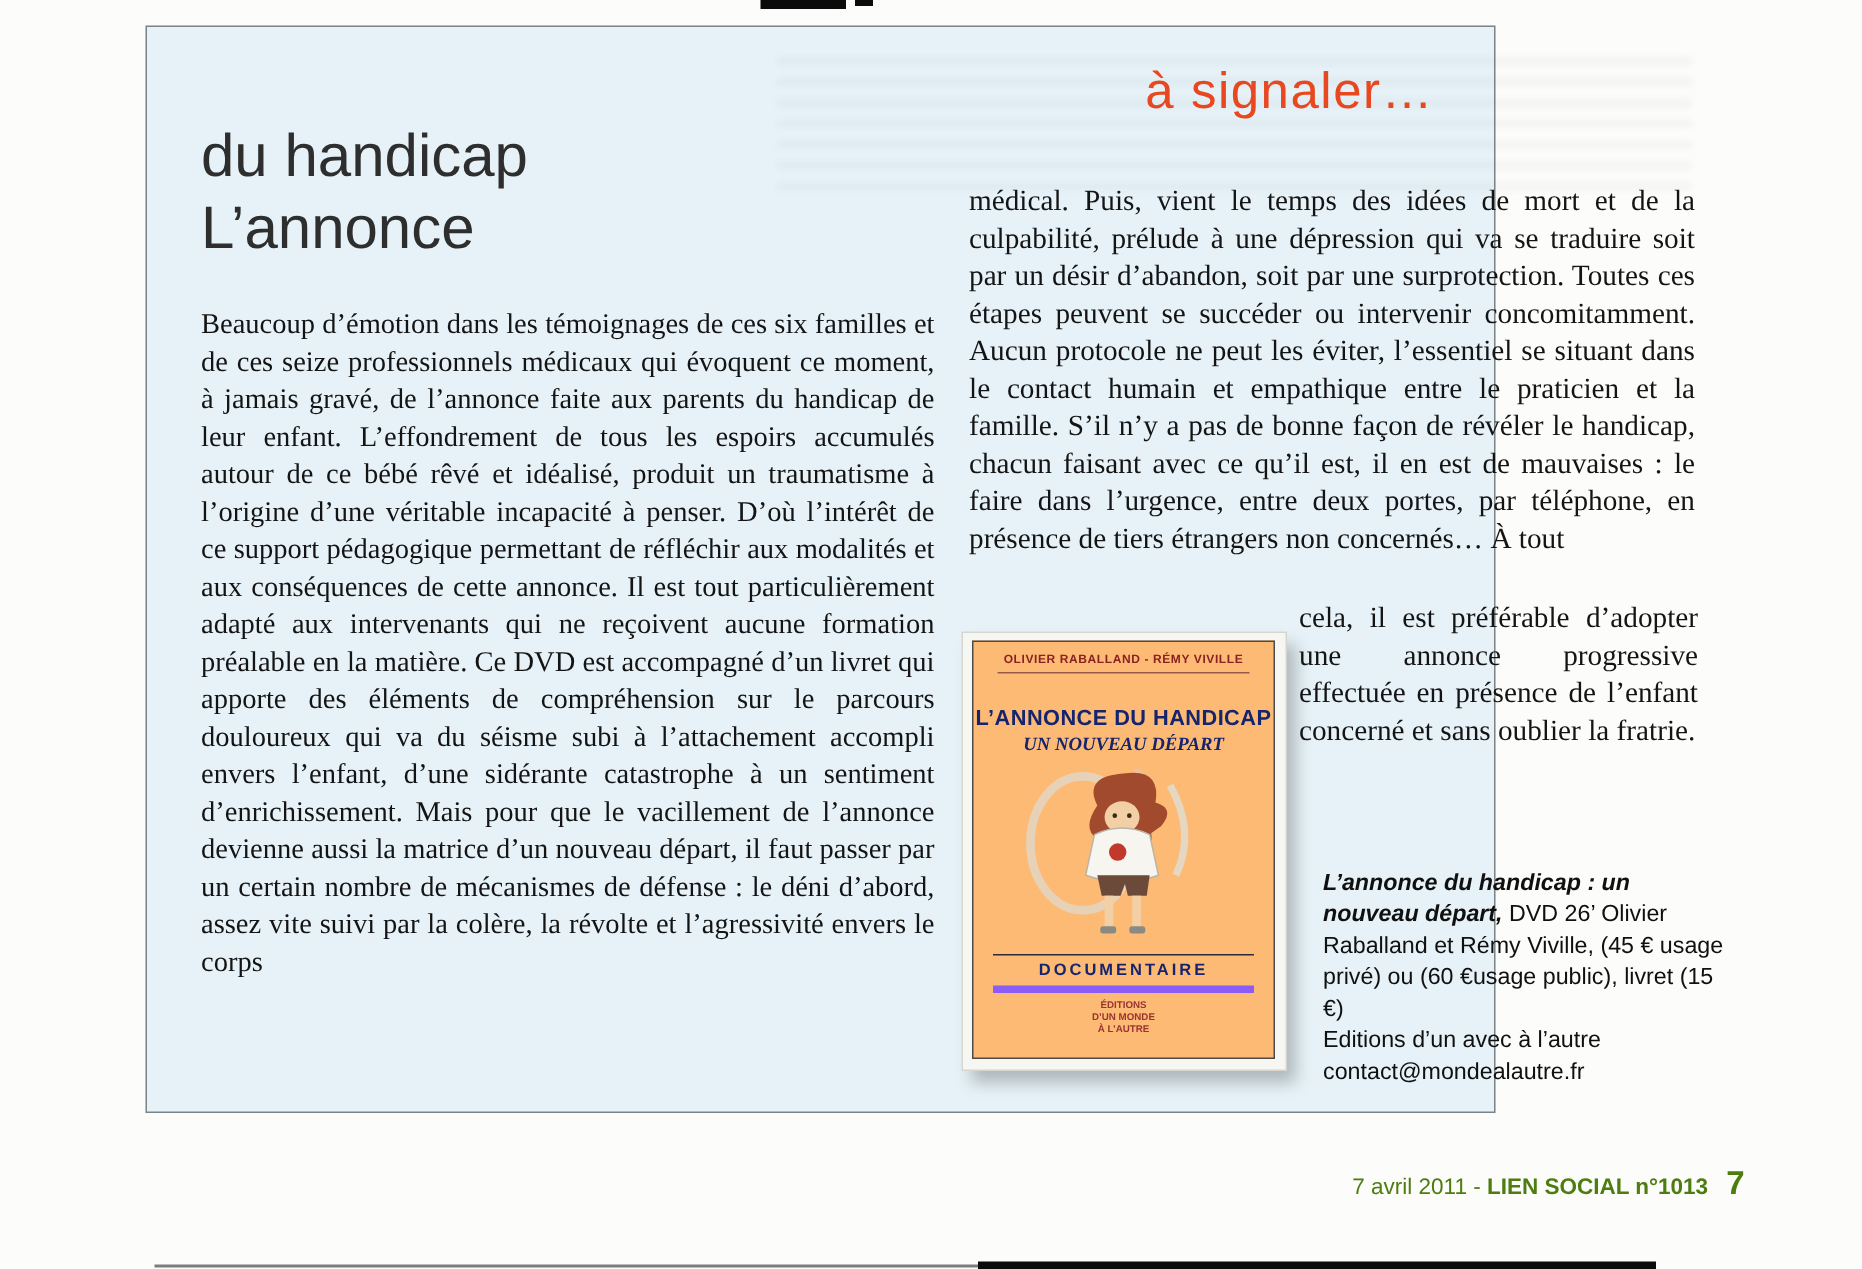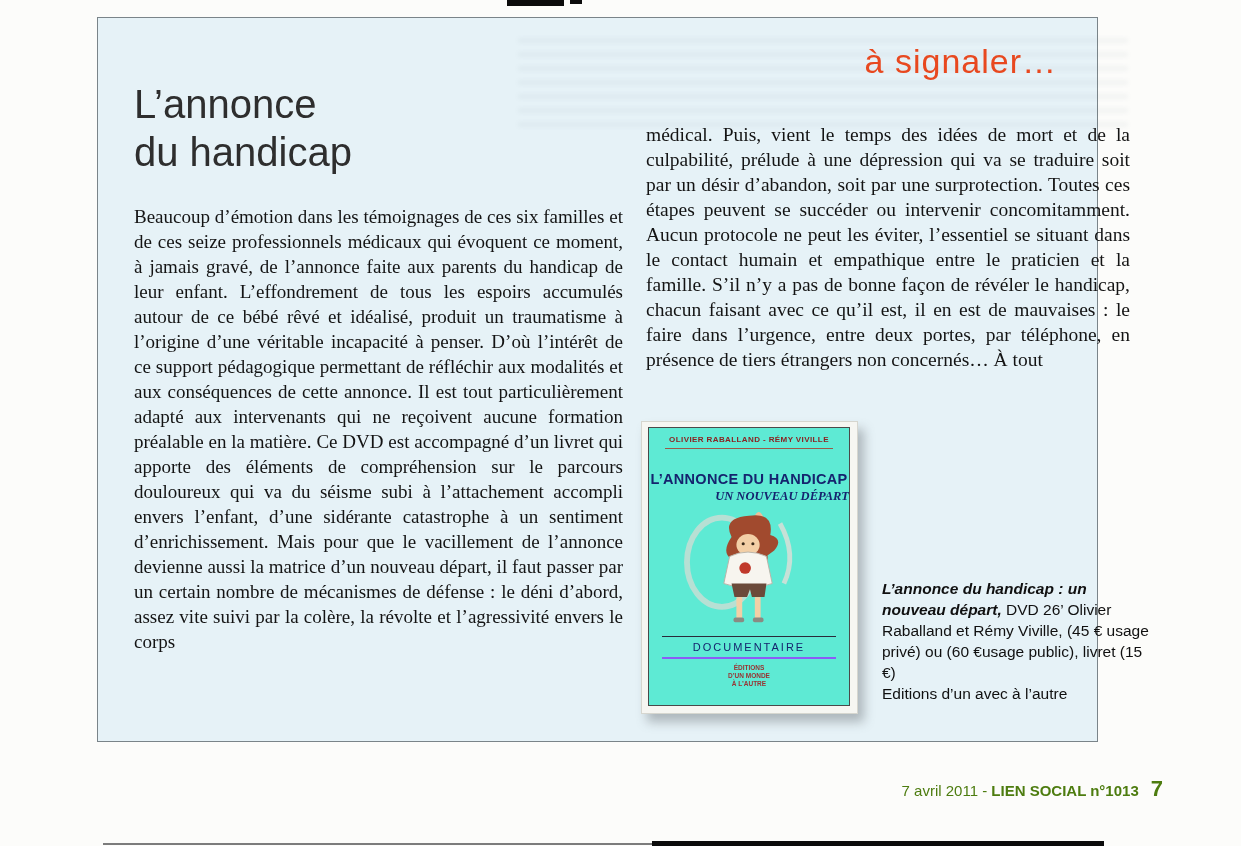--- a/index.html
+++ b/index.html
@@ -14,21 +14,21 @@
   .page { position:absolute; inset:0; }
 
   
   .artifact { position:absolute; background:#0b0b0b; }
   .artifact.top1 { left:507px; top:0; width:57px; height:6px; }
   .artifact.top2 { left:570px; top:0; width:12px; height:4px; }
   .artifact.bottom1 { left:652px; top:841px; width:452px; height:5px; }
   .artifact.bottom2 { left:103px; top:843px; width:549px; height:2px; background:#7c7c7c; }
 
   .article-box {
-    position:absolute; left:97px; top:17px; width:1001px; height:725px;
+    position:absolute; left:97px; top:17px; width:900px; height:725px;
     background:#e6f2f7;
     border:1px solid #7a8489;
   }
 
   
   .ghost {
     position:absolute; left:420px; top:14px; width:610px; height:100px;
     background:repeating-linear-gradient(0deg, transparent 0 5px, #5e7284 5px 10px, transparent 10px 14px);
     opacity:0.06; filter:blur(2px);
     pointer-events:none;
@@ -63,50 +63,50 @@
 
   
   .dvd-cover {
     position:absolute; left:543px; top:403px; width:217px; height:293px;
     background:#f6f6f2;
     border:1px solid #d6d6cf;
     box-shadow:6px 8px 10px rgba(90,95,100,0.4);
   }
   .dvd-inner {
     position:absolute; left:6px; top:5px; right:7px; bottom:7px;
-    background:#5eead4;
+    background:#fdba74;
     border:1px solid #4a4a4a;
     overflow:hidden;
   }
   .dvd-authors {
     margin-top:7px; text-align:center;
     font-family:"Liberation Sans", sans-serif;
     font-size:8px; letter-spacing:0.4px; font-weight:bold;
     color:#8b2222;
   }
   .dvd-rule { width:84%; margin:4px auto 0; border-top:1px solid #9a5a4a; }
   .dvd-title {
     margin-top:22px; text-align:center;
     font-family:"Liberation Sans", sans-serif;
     font-size:14.5px; font-weight:bold; letter-spacing:0.3px;
     color:#15246e;
   }
   .dvd-subtitle {
-    margin-top:2px; text-align:right;
+    margin-top:2px; text-align:center;
     font-family:"Liberation Serif", serif; font-style:italic;
     font-size:12.5px; font-weight:bold;
     color:#15246e;
   }
   .dvd-illustration { height:130px; display:flex; justify-content:center; align-items:center; }
   .dvd-genre {
     margin:2px 13px 0; padding:4px 0;
-    border-top:1px solid #2a2a3a; border-bottom:2px solid #8b5cf6;
+    border-top:1px solid #2a2a3a; border-bottom:5px solid #8b5cf6;
     text-align:center;
     font-family:"Liberation Sans", sans-serif;
-    font-size:11px; font-weight:normal; letter-spacing:2px;
+    font-size:11px; font-weight:bold; letter-spacing:2px;
     color:#15246e;
   }
   .dvd-publisher {
     margin-top:5px; text-align:center;
     font-family:"Liberation Sans", sans-serif;
     font-size:6.5px; line-height:8px; font-weight:bold;
     color:#993333;
   }
 
   .caption {
@@ -134,22 +134,22 @@
   <div class="artifact top1"></div>
   <div class="artifact top2"></div>
 
   <div class="article-box">
 
     <div class="ghost"></div>
 
     <div class="section-label">à signaler…</div>
 
     <div class="title">
+      <div>du handicap</div>
       <div>L’annonce</div>
-      <div>du handicap</div>
     </div>
 
     <div class="col-left">Beaucoup d’émotion dans les témoignages de ces six familles et de ces seize professionnels médicaux qui évoquent ce moment, à jamais gravé, de l’annonce faite aux parents du handicap de leur enfant. L’effondrement de tous les espoirs accumulés autour de ce bébé rêvé et idéalisé, produit un traumatisme à l’origine d’une véritable incapacité à penser. D’où l’intérêt de ce support pédagogique permettant de réfléchir aux modalités et aux conséquences de cette annonce. Il est tout particulièrement adapté aux intervenants qui ne reçoivent aucune formation préalable en la matière. Ce DVD est accompagné d’un livret qui apporte des éléments de compréhension sur le parcours douloureux qui va du séisme subi à l’attachement accompli envers l’enfant, d’une sidérante catastrophe à un sentiment d’enrichissement. Mais pour que le vacillement de l’annonce devienne aussi la matrice d’un nouveau départ, il faut passer par un certain nombre de mécanismes de défense : le déni d’abord, assez vite suivi par la colère, la révolte et l’agressivité envers le corps</div>
 
     <div class="col-right">médical. Puis, vient le temps des idées de mort et de la culpabilité, prélude à une dépression qui va se traduire soit par un désir d’abandon, soit par une surprotection. Toutes ces étapes peuvent se succéder ou intervenir concomitamment. Aucun protocole ne peut les éviter, l’essentiel se situant dans le contact humain et empathique entre le praticien et la famille. S’il n’y a pas de bonne façon de révéler le handicap, chacun faisant avec ce qu’il est, il en est de mauvaises : le faire dans l’urgence, entre deux portes, par téléphone, en présence de tiers étrangers non concernés… À tout</div>
 
     <div class="dvd-cover">
       <div class="dvd-inner">
         <div class="dvd-authors">OLIVIER RABALLAND - RÉMY VIVILLE</div>
         <div class="dvd-rule"></div>
@@ -175,24 +175,26 @@
         </div>
         <div class="dvd-genre">DOCUMENTAIRE</div>
         <div class="dvd-publisher">
           <div>ÉDITIONS</div>
           <div>D’UN MONDE</div>
           <div>À L’AUTRE</div>
         </div>
       </div>
     </div>
 
+    <div class="wrap-text">cela, il est préférable d’adopter une annonce progressive effectuée en présence de l’enfant concerné et sans oublier la fratrie.</div>
 
     <div class="caption">
       <p><span class="cap-lead">L’annonce du handicap : un nouveau départ,</span><span> DVD 26’ Olivier Raballand et Rémy Viville, (45 € usage privé) ou (60 €usage public), livret (15 €)</span></p>
       <p class="cap-line">Editions d’un avec à l’autre</p>
+      <p class="cap-line">contact@mondealautre.fr</p>
     </div>
 
   </div>
 
   <div class="footer">
     <span>7 avril 2011 - </span><span class="fj">LIEN SOCIAL n°1013</span><span class="page-num">7</span>
   </div>
 
   <div class="artifact bottom1"></div>
   <div class="artifact bottom2"></div>

